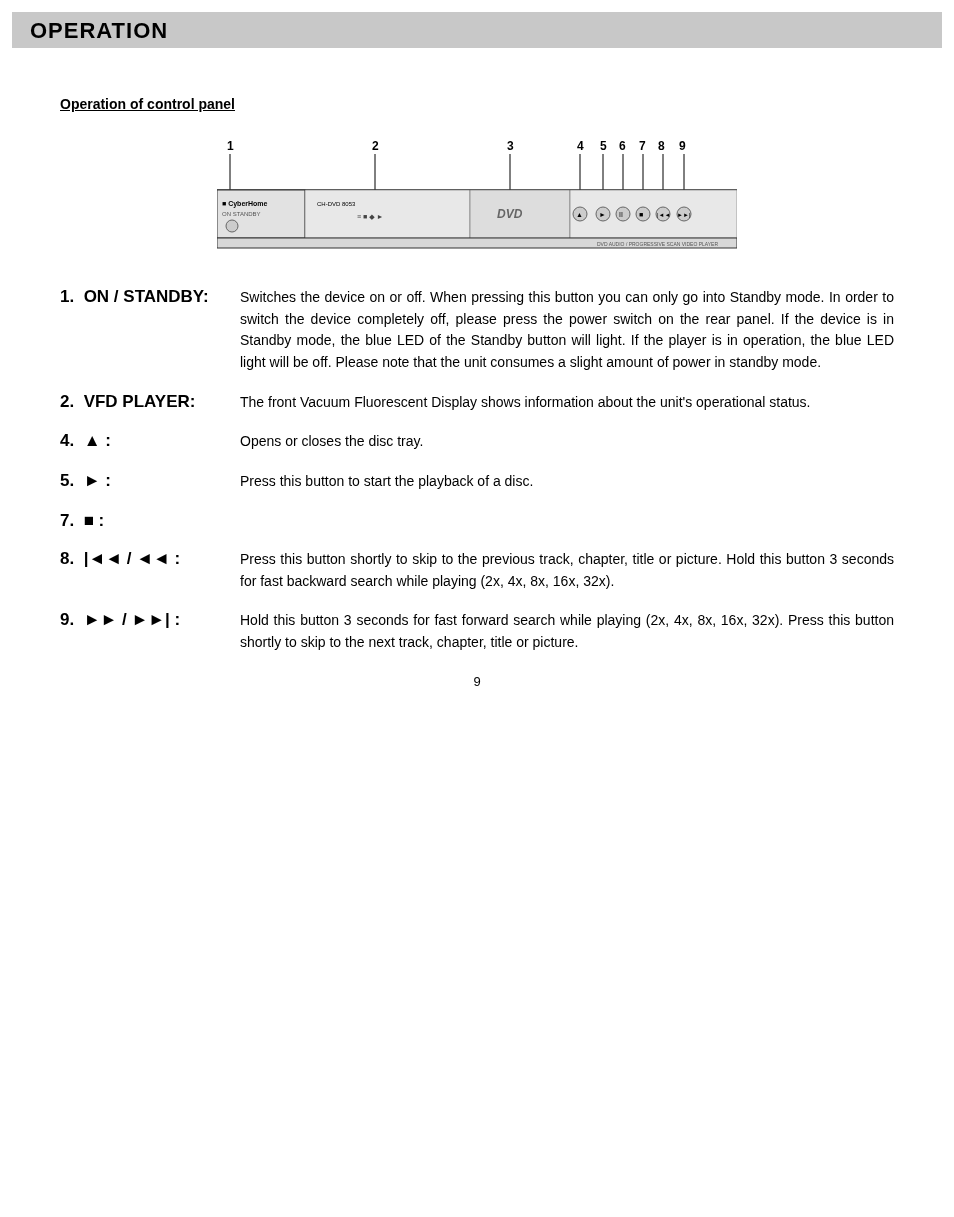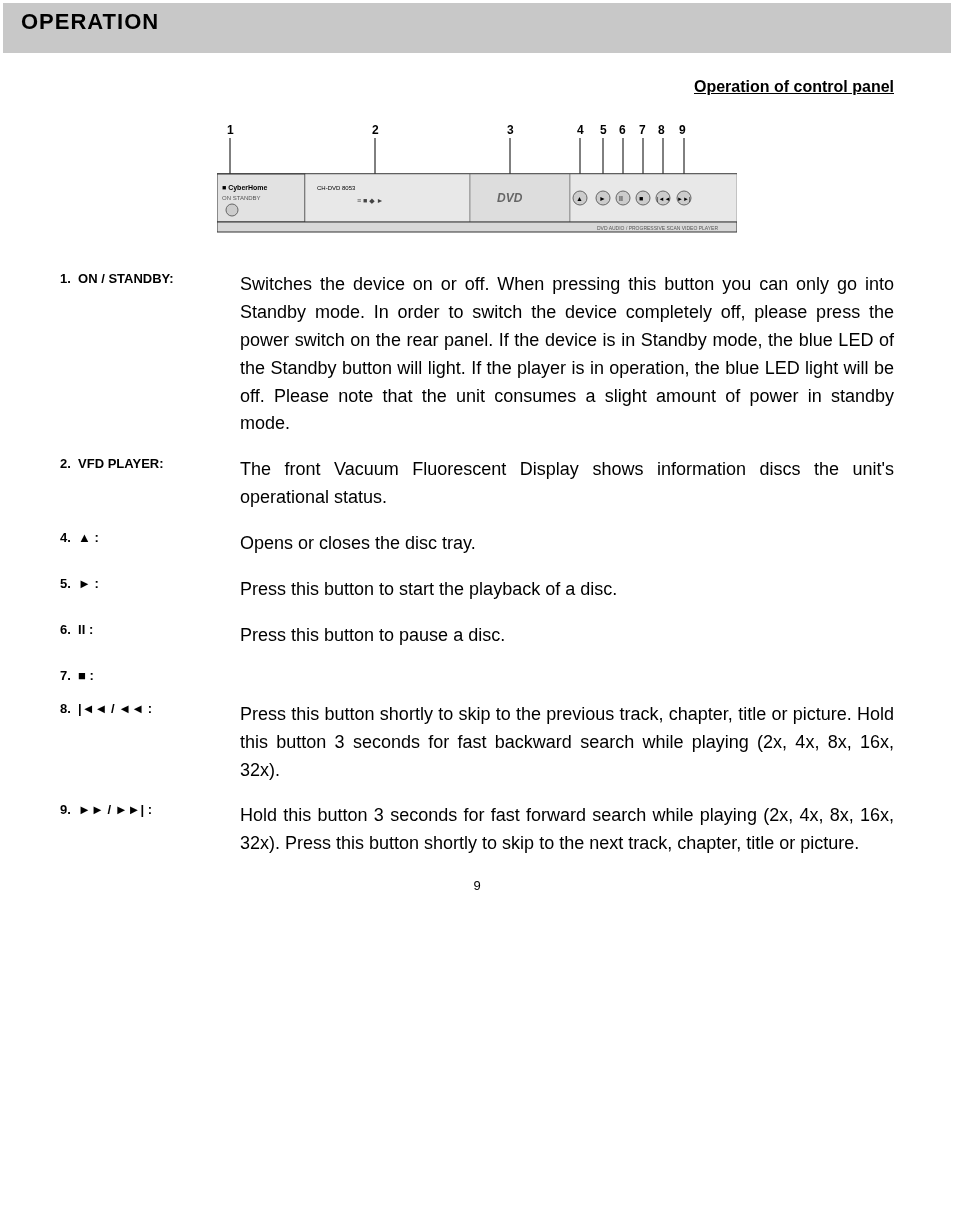--- a/index.html
+++ b/index.html
@@ -9,44 +9,44 @@
       font-size: 13px;
       color: #000;
       width: 954px;
       min-height: 1217px;
       position: relative;
     }
 
     
     .operation-header {
       background: #c8c8c8;
-      padding: 6px 18px 18px 18px;
-      margin: 3px;
+      padding: 6px 18px 4px 18px;
+      margin: 12px;
       display: flex;
       align-items: center;
     }
     .operation-header-title {
       font-size: 22px;
       font-weight: 900;
       letter-spacing: 1px;
       color: #000;
     }
 
     .page-content {
       padding: 20px 60px 40px 60px;
     }
 
     
     .section-title {
-      text-align: right;
-      font-size: 16px;
+      text-align: left;
+      font-size: 14px;
       font-weight: bold;
       text-decoration: underline;
       margin-bottom: 22px;
-      margin-top: 2px;
+      margin-top: 16px;
     }
 
     
     .device-diagram-container {
       display: flex;
       justify-content: center;
       margin-bottom: 30px;
       position: relative;
     }
 
@@ -57,27 +57,27 @@
 
     .desc-item {
       display: flex;
       margin-bottom: 18px;
       align-items: flex-start;
     }
 
     .desc-label {
       min-width: 180px;
       font-weight: bold;
-      font-size: 13px;
+      font-size: 17px;
       padding-right: 10px;
       flex-shrink: 0;
     }
 
     .desc-text {
-      font-size: 18px;
+      font-size: 14px;
       line-height: 1.55;
       text-align: justify;
     }
 
     
     .page-number {
       text-align: center;
       margin-top: 20px;
       font-size: 13px;
     }
@@ -183,44 +183,38 @@
       <div class="desc-label">
         <span>1.&nbsp;&nbsp;</span><span>ON / STANDBY:</span>
       </div>
       <div class="desc-text">Switches the device on or off. When pressing this button you can only go into Standby mode. In order to switch the device completely off, please press the power switch on the rear panel. If the device is in Standby mode, the blue LED of the Standby button will light. If the player is in operation, the blue LED light will be off. Please note that the unit consumes a slight amount of power in standby mode.</div>
     </div>
 
     <div class="desc-item">
       <div class="desc-label">
         <span>2.&nbsp;&nbsp;</span><span>VFD PLAYER:</span>
       </div>
-      <div class="desc-text">The front Vacuum Fluorescent Display shows information discs the unit's operational status.</div>
+      <div class="desc-text">The front Vacuum Fluorescent Display shows information about the unit's operational status.</div>
     </div>
 
 
     <div class="desc-item">
       <div class="desc-label">
         <span>4.&nbsp;&nbsp;</span><span>▲ :</span>
       </div>
       <div class="desc-text">Opens or closes the disc tray.</div>
     </div>
 
     <div class="desc-item">
       <div class="desc-label">
         <span>5.&nbsp;&nbsp;</span><span>► :</span>
       </div>
       <div class="desc-text">Press this button to start the playback of a disc.</div>
     </div>
 
-    <div class="desc-item">
-      <div class="desc-label">
-        <span>6.&nbsp;&nbsp;</span><span>II :</span>
-      </div>
-      <div class="desc-text">Press this button to pause a disc.</div>
-    </div>
 
     <div class="desc-item">
       <div class="desc-label">
         <span>7.&nbsp;&nbsp;</span><span>■ :</span>
       </div>
     </div>
 
     <div class="desc-item">
       <div class="desc-label">
         <span>8.&nbsp;&nbsp;</span><span>|◄◄ / ◄◄ :</span>

